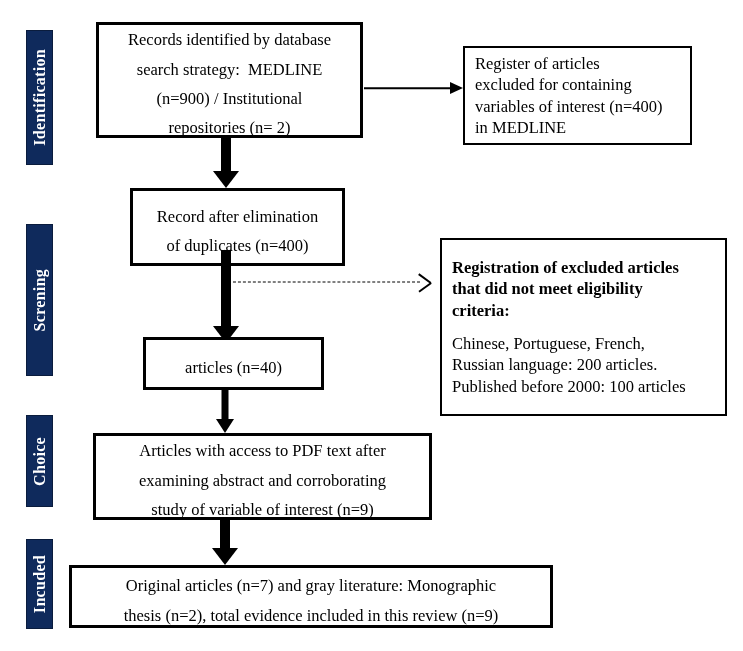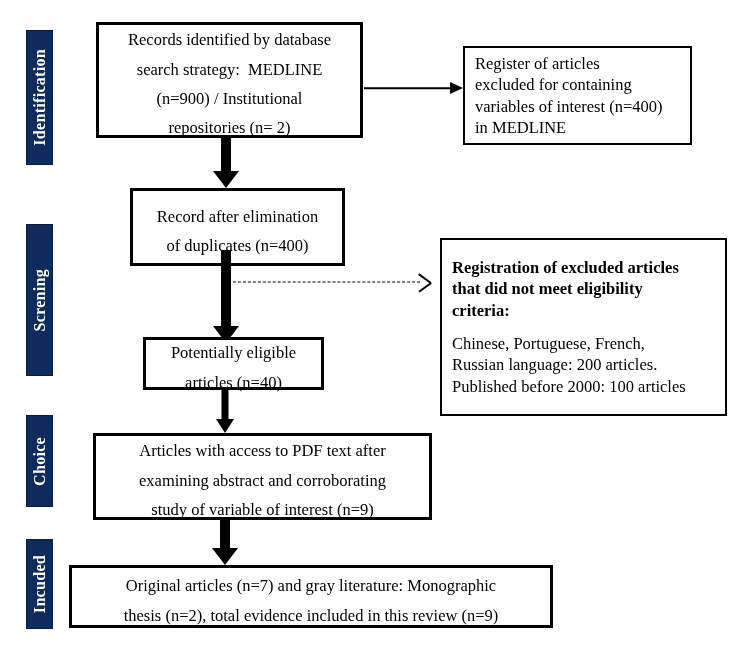--- a/index.html
+++ b/index.html
@@ -196,21 +196,20 @@
     <div class="stem" style="width:10px; height:78px;"></div>
     <div class="head"></div>
   </div>
 
   <div class="dasharrow" style="left:228px; top:273px; width:203px; height:18px;">
     <div class="shaft" style="width:192px;"></div>
     <div class="tip"></div>
   </div>
 
   <div class="box center" style="left:143px; top:337px; width:181px; height:53px;">
-    <div class="line">Potentially eligible</div>
     <div class="line">articles (n=40)</div>
   </div>
 
   <div class="varrow slim" style="left:211px; top:390px; width:28px; height:43px;">
     <div class="stem" style="width:7px; height:31px;"></div>
     <div class="head"></div>
   </div>
 
   <div class="box center" style="left:93px; top:433px; width:339px; height:87px;">
     <div class="line">Articles with access to PDF text after</div>

